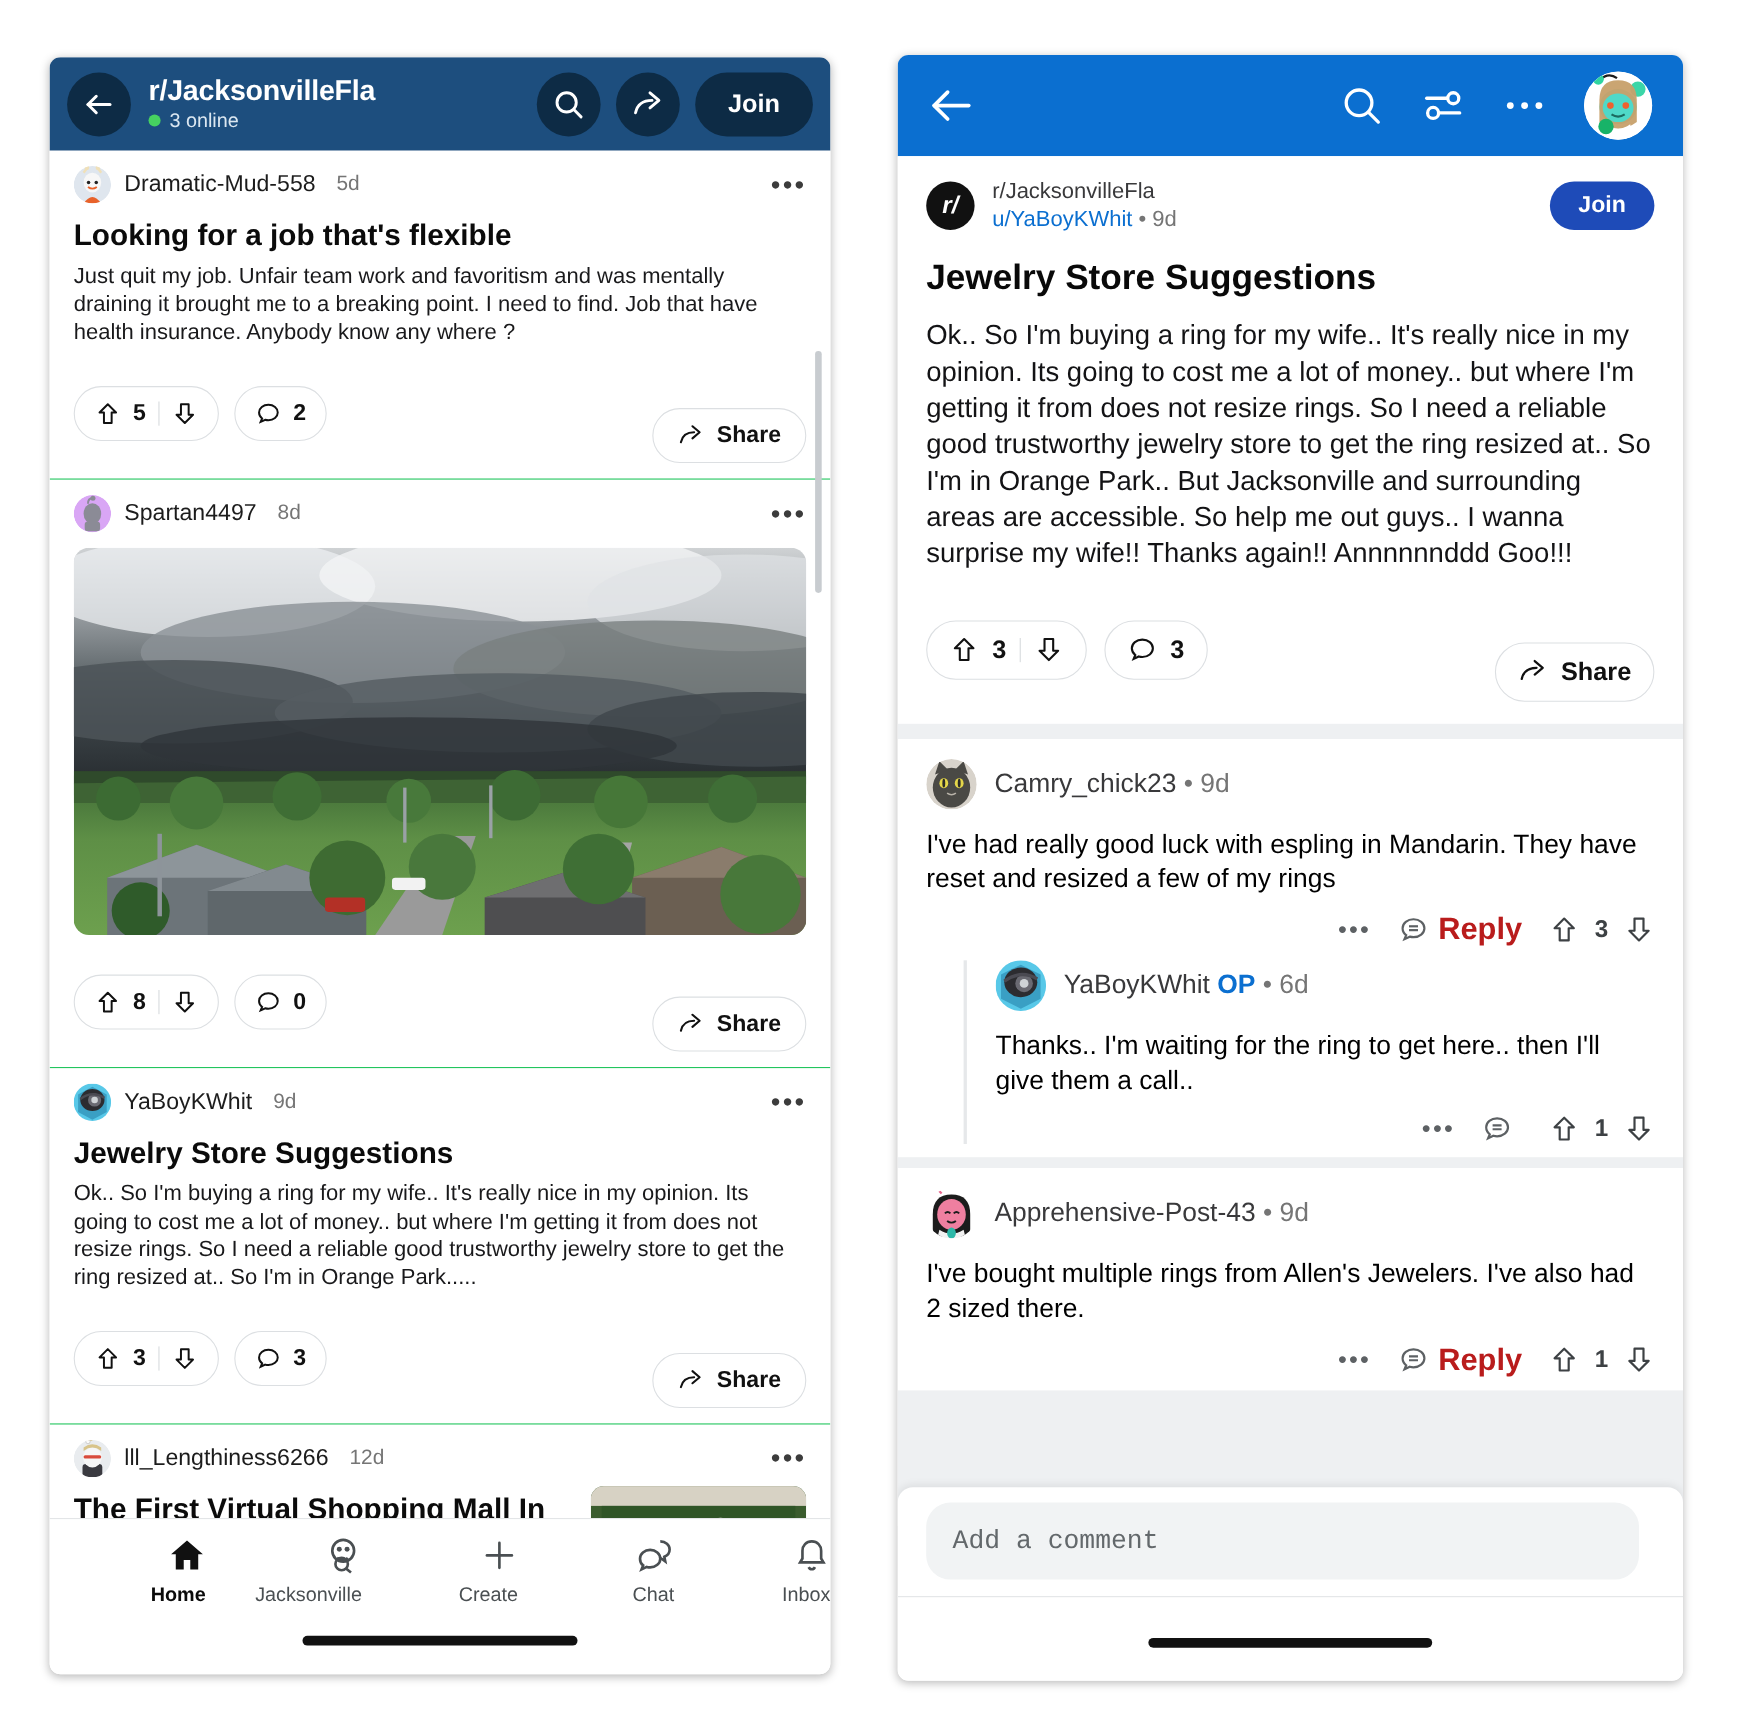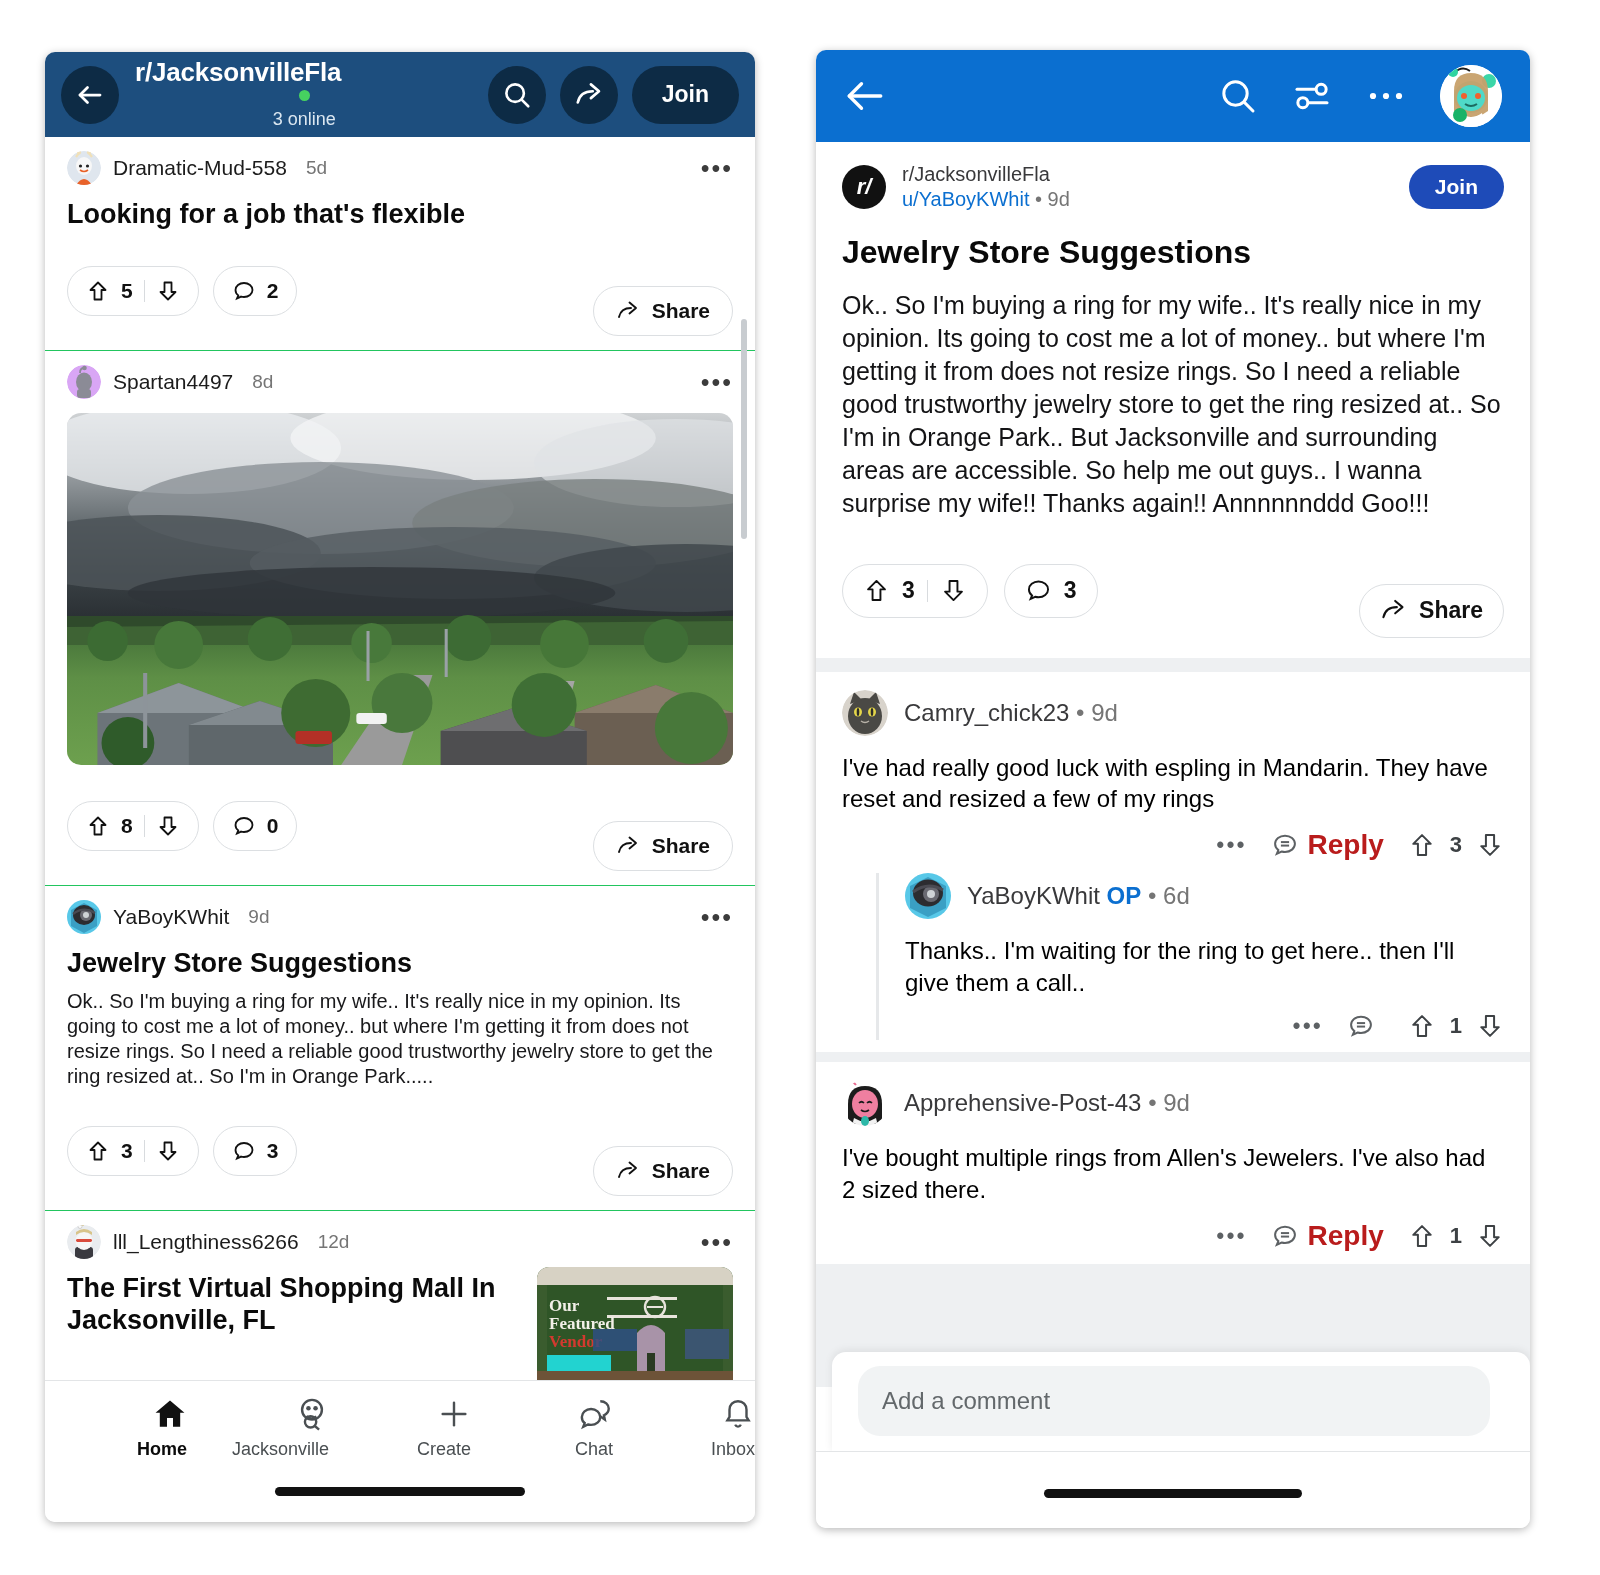--- a/index.html
+++ b/index.html
@@ -11,21 +11,21 @@
          box-shadow:0 2px 9px rgba(0,0,0,.28);}
   #phone-left{left:45px;top:52px;width:710px;height:1470px;}
   #phone-right{left:816px;top:50px;width:714px;height:1478px;}
 
   
   .lhdr{height:85px;background:#1d4e7e;display:flex;align-items:center;padding:0 16px;gap:14px;}
   .circ-btn{background:#0d2b45;border-radius:50%;display:flex;align-items:center;justify-content:center;flex:none;}
   .circ-56{width:58px;height:58px;}
   .lhdr-title{flex:1;min-width:0;padding-left:2px;}
   .lhdr-title .t1{color:#fff;font-size:26px;font-weight:bold;line-height:1.05;letter-spacing:-.2px;}
-  .lhdr-title .t2{display:flex;align-items:center;gap:8px;margin-top:3px;flex-direction:column;}
+  .lhdr-title .t2{display:flex;align-items:center;gap:8px;margin-top:3px;}
   .dot-on{width:11px;height:11px;border-radius:50%;background:#46d160;flex:none;}
   .lhdr-title .t2 span{color:#dbe7f1;font-size:18px;}
   .join-dark{background:#0d2b45;color:#fff;border:none;border-radius:30px;
              padding:0 30px;height:58px;font-size:23px;font-weight:bold;
              font-family:"Liberation Sans",sans-serif;cursor:pointer;}
 
   
   .feed{position:relative;height:1243px;overflow:hidden;background:#fff;}
   .scroll-track{position:absolute;right:8px;top:182px;width:6px;height:220px;border-radius:3px;background:#c8ccd0;}
   .post{padding:14px 22px 14px 22px;border-bottom:1px solid #22c55e;}
@@ -90,22 +90,22 @@
   .cm-name .time{color:#757575;}
   .cm-body{font-size:24px;color:#000000;line-height:1.32;margin-top:16px;}
   .cm-acts{display:flex;align-items:center;justify-content:flex-end;gap:24px;margin-top:14px;}
   .cm-acts .mini-dots{color:#5d6164;font-size:23px;letter-spacing:2px;line-height:8px;cursor:pointer;}
   .cm-acts .rep{display:flex;align-items:center;gap:9px;cursor:pointer;}
   .cm-acts .rep .lbl{font-size:28px;color:#b91c1c;font-weight:bold;}
   .cm-acts .vote{display:flex;align-items:center;gap:14px;}
   .cm-acts .vote .n{font-size:22px;color:#3d4144;font-weight:bold;}
   .nested{margin-left:34px;border-left:3px solid #e6e8ea;padding-left:26px;}
   .filler{background:#eef0f2;}
-  .cbox-wrap{position:absolute;left:16px;right:0;bottom:76px;background:#fff;border-radius:14px 14px 0 0;
-             box-shadow:0 -2px 8px rgba(0,0,0,.08);padding:14px 40px 16px 26px;}
+  .cbox-wrap{position:absolute;left:0;right:0;bottom:76px;background:#fff;border-radius:14px 14px 0 0;
+             box-shadow:0 -2px 8px rgba(0,0,0,.08);padding:14px 40px 16px 26px;font-family:Liberation Mono, monospace;}
   .cbox{background:#f1f3f4;border-radius:22px;height:70px;display:flex;align-items:center;padding:0 24px;cursor:text;}
   .cbox .ph{font-size:24px;color:#63686b;}
   .bottom-white{position:absolute;left:0;right:0;bottom:0;height:76px;background:#fff;border-top:1px solid #e3e5e7;}
   .home-ind2{position:absolute;bottom:30px;left:50%;transform:translateX(-50%);
              width:258px;height:9px;border-radius:6px;background:#111;}
   svg{display:block;}
 </style>
 </head>
 <body>
 
@@ -157,20 +157,21 @@
               <path d="M9 6 L12 2 M25 6 L22 2" stroke="#f0e0b8" stroke-width="2.2"></path>
               <circle cx="12" cy="1.6" r="2.1" fill="#f0e0b8"></circle>
                 <circle cx="22" cy="1.6" r="2.1" fill="#f0e0b8"></circle>
             </svg>
           </div>
           <span class="pname">Dramatic-Mud-558</span>
           <span class="ptime">5d</span>
           <span class="dots">•••</span>
         </div>
         <div class="ptitle">Looking for a job that's flexible</div>
+        <div class="pbody">Just quit my job. Unfair team work and favoritism and was mentally draining it brought me to a breaking point. I need to find. Job that have health insurance. Anybody know any where ?</div>
         <div class="actions">
           <div class="pill">
             <svg width="24" height="24" viewBox="0 0 24 24" fill="none" stroke="#111" stroke-width="1.8" stroke-linejoin="round">
                 <path d="M12 3.5 4.5 11h4v9.5h7V11h4z"></path>
               </svg>
             <span class="num">5</span>
             <span class="divider"></span>
             <svg width="24" height="24" viewBox="0 0 24 24" fill="none" stroke="#111" stroke-width="1.8" stroke-linejoin="round">
                 <path d="M12 20.5 19.5 13h-4V3.5h-7V13h-4z"></path>
               </svg>

